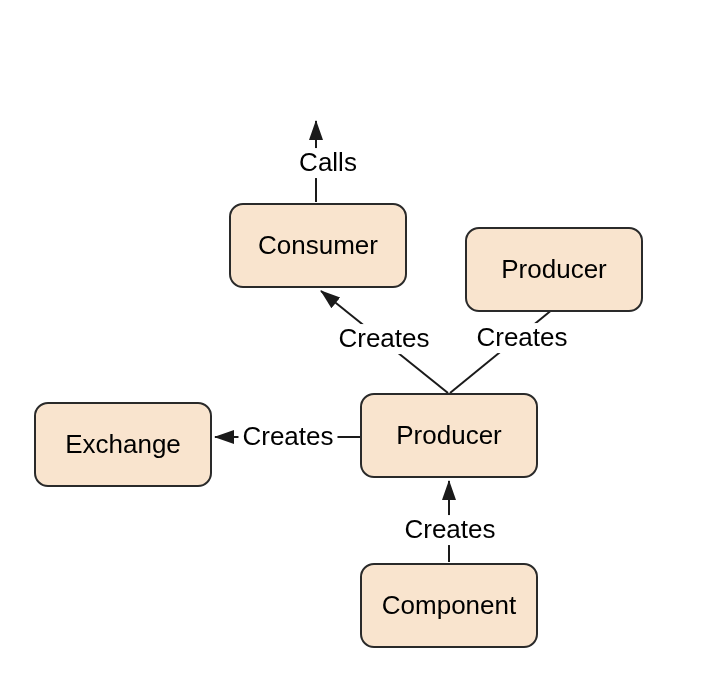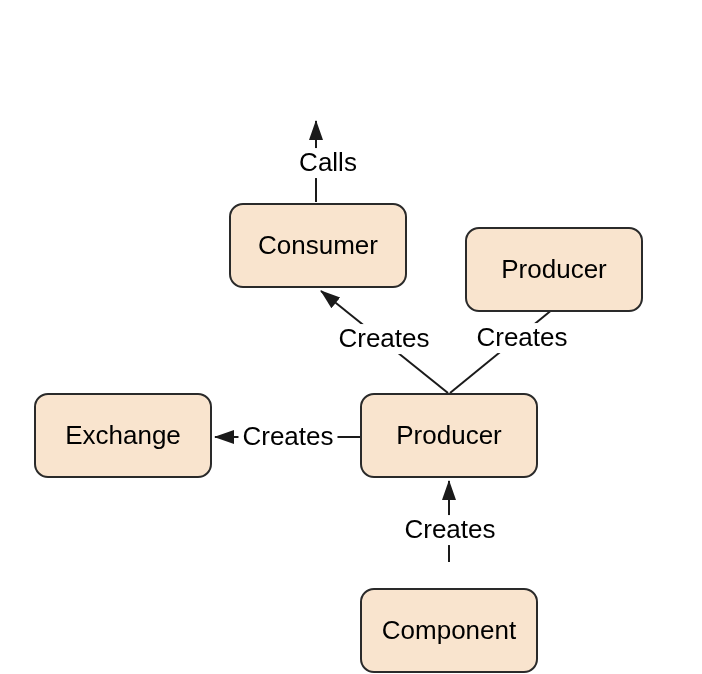--- a/index.html
+++ b/index.html
@@ -52,23 +52,23 @@
     padding: 0 4px;
     font-size: 26px;
     line-height: 1.15;
     color: var(--text-color);
     white-space: nowrap;
   }
   
   #node-processor { left: 227px; top: 33px; }
   #node-consumer  { left: 229px; top: 203px; }
   #node-producer  { left: 465px; top: 203px; margin-top: 24px; }
-  #node-exchange  { left: 34px;  top: 393px; text-align: center; }
+  #node-exchange  { left: 34px;  top: 402px; text-align: center; }
   #node-endpoint  { left: 360px; top: 393px; }
-  #node-component { left: 360px; top: 588px; }
+  #node-component { left: 360px; top: 563px; }
   
   #label-calls             { left: 328px; top: 163px; }
   #label-creates-consumer  { left: 384px; top: 339px; }
   #label-creates-producer  { left: 522px; top: 338px; }
   #label-creates-exchange  { left: 288px; top: 437px; }
   #label-creates-component { left: 450px; top: 530px; }
 </style>
 </head>
 <body>
 

